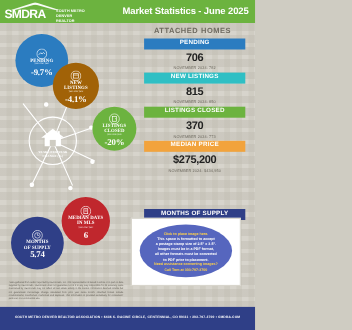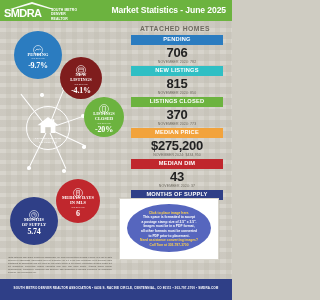--- a/index.html
+++ b/index.html
@@ -98,41 +98,41 @@
     position:absolute;border-radius:50%;
     display:flex;flex-direction:column;align-items:center;justify-content:center;
     color:#ffffff;text-align:center;box-sizing:border-box;
   }
   .bub .bi{width:10px;height:10px;margin-bottom:1px;}
   .bub .bt{font-size:4.4px;font-weight:bold;line-height:5px;letter-spacing:.1px;}
   .bub .bs{font-size:2.3px;line-height:3px;opacity:.9;margin:.5px 0;}
   .bub .bv{font-size:8px;font-weight:bold;line-height:9px;letter-spacing:-.2px;}
 
   #bub-pending  {left:14px;top:10px; width:48px;height:48px; background:#2b7cc0;}
-  #bub-newlist  {left:60px;top:36px; width:42px;height:42px; background:#7f1d1d;}
+  #bub-newlist  {left:48px;top:36px; width:42px;height:42px; background:#a16207;}
   #bub-closed   {left:84px;top:76px; width:40px;height:40px; background:#6cb33f;}
   #bub-medprice {left:84px;top:122px;width:40px;height:40px; background:#f2a33c;}
   #bub-mdays    {left:56px;top:158px;width:44px;height:44px; background:#c0272d;}
   #bub-supply   {left:10px;top:176px;width:48px;height:48px; background:#2f3f87;}
 
   
   .right-panel{position:absolute;left:118px;top:21px;width:114px;height:258px;}
   .right-title{
     position:absolute;left:0;top:4px;width:114px;text-align:center;
     font-size:6.8px;font-weight:bold;color:#6e6a60;letter-spacing:.5px;
   }
   .stat{position:absolute;left:13px;width:92px;}
   .stat .pill{
     width:92px;height:9.5px;line-height:9.5px;text-align:center;
     font-size:5.7px;font-weight:bold;color:#ffffff;letter-spacing:.2px;
     box-sizing:border-box;
   }
   .stat .big{
     width:92px;text-align:center;color:#222222;
-    font-size:13px;font-weight:bold;line-height:15px;letter-spacing:-.3px;
+    font-size:10px;font-weight:bold;line-height:15px;letter-spacing:-.3px;
   }
   .stat .prev{
     width:92px;text-align:center;color:#6e6a60;
     font-size:3.5px;line-height:5px;letter-spacing:.1px;
   }
   #st0{top:14px;}  #st0 .pill{background:#2b7cc0;}
   #st1{top:45px;}  #st1 .pill{background:#2fbfc4;}
   #st2{top:76px;}  #st2 .pill{background:#6cb33f;}
   #st3{top:107px;} #st3 .pill{background:#f2a33c;}
   #st4{top:138px;} #st4 .pill{background:#c0272d;}
@@ -312,25 +312,20 @@
       <div class="big">370</div>
       <div class="prev">NOVEMBER 2024: 773</div>
     </div>
 
     <div class="stat" id="st3">
       <div class="pill">MEDIAN PRICE</div>
       <div class="big">$275,200</div>
       <div class="prev">NOVEMBER 2024: $434,950</div>
     </div>
 
-    <div class="stat" id="st4">
-      <div class="pill">MEDIAN DIM</div>
-      <div class="big">43</div>
-      <div class="prev">NOVEMBER 2024: 37</div>
-    </div>
 
     <div class="stat" id="st5">
       <div class="pill">MONTHS OF SUPPLY</div>
       <div class="big">5.74</div>
     </div>
   </div>
 
   <div class="ph-box"></div>
   <div class="ph-oval"></div>
   <div class="ph-text">

